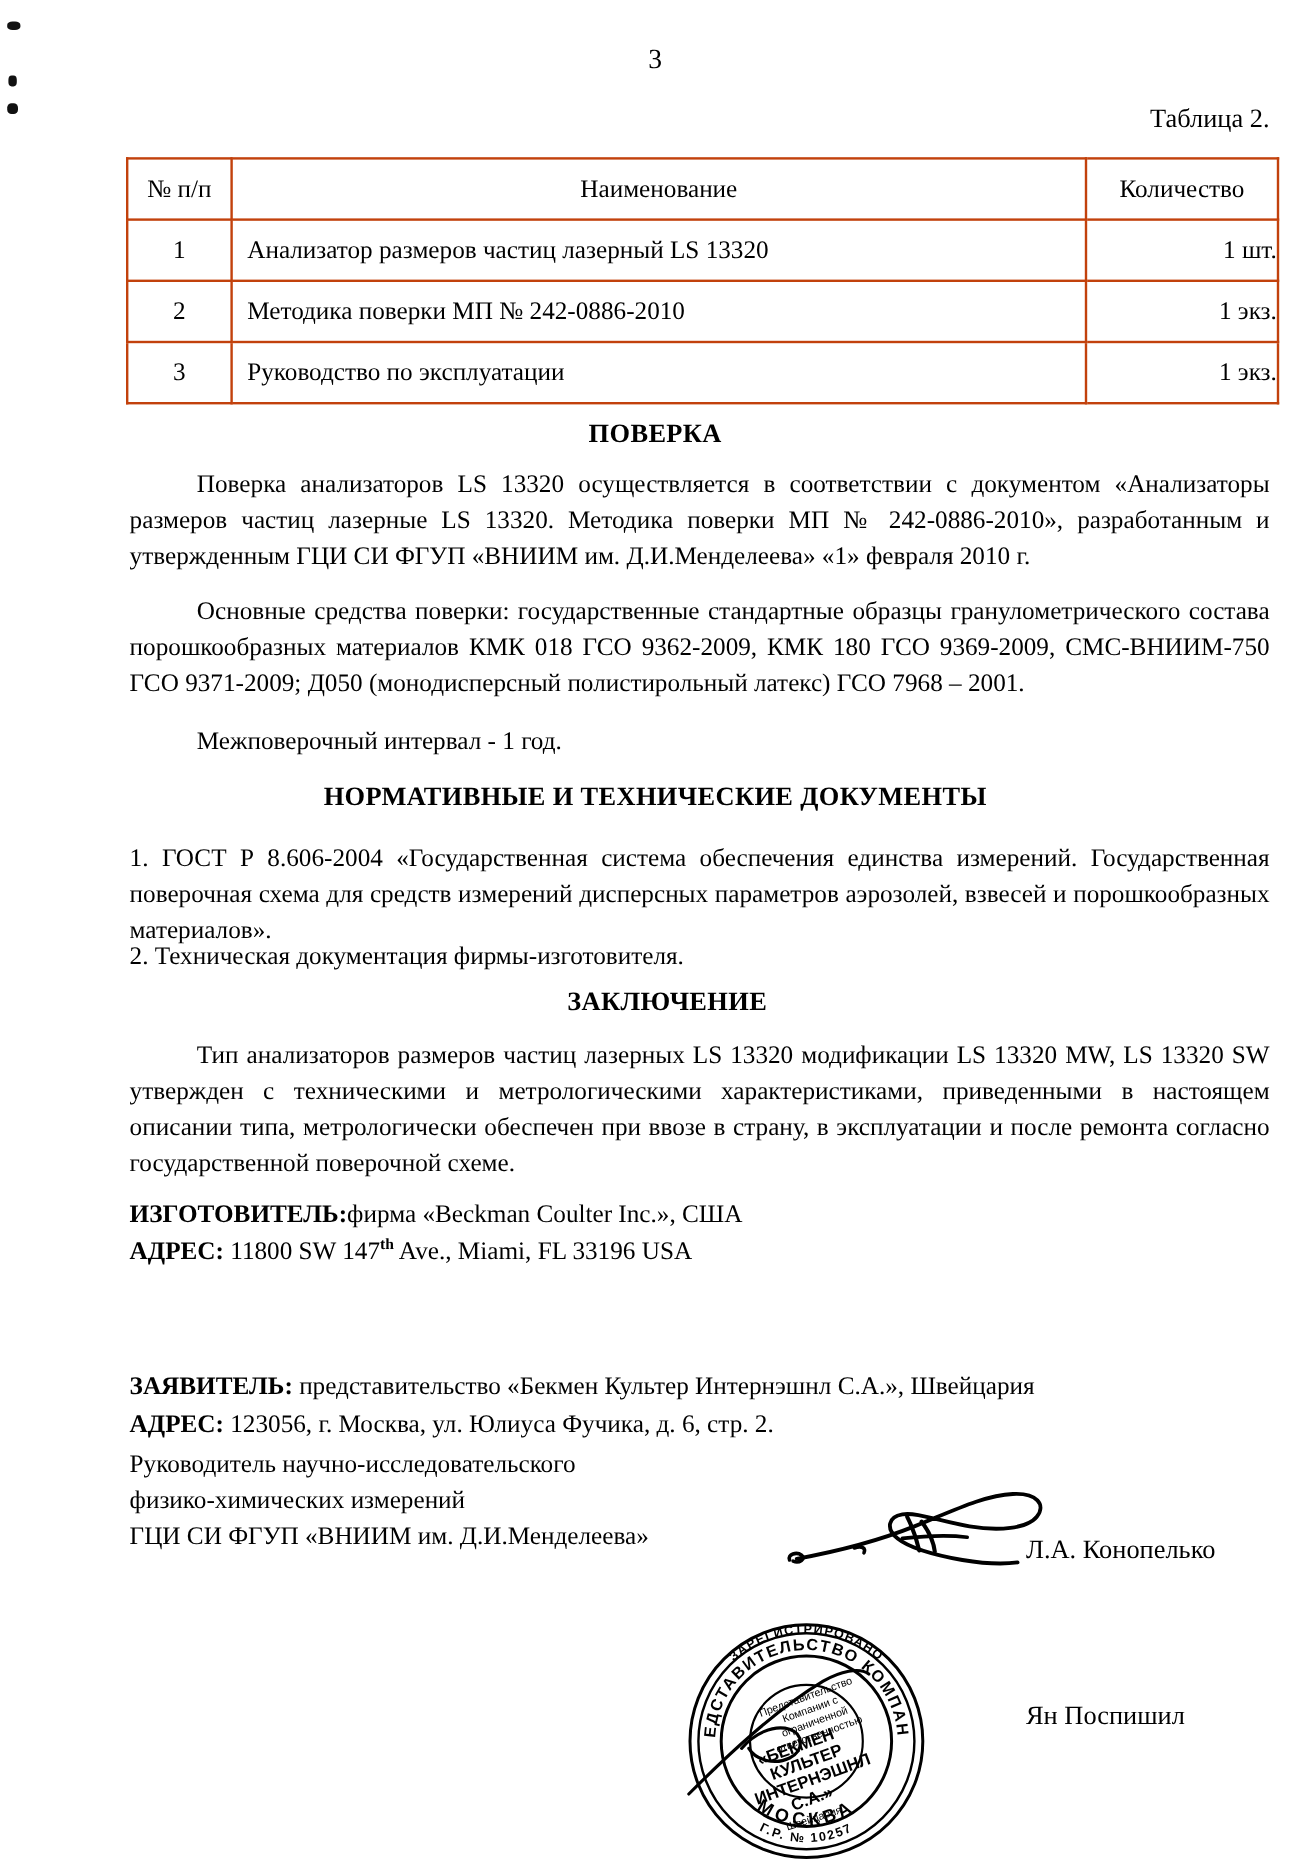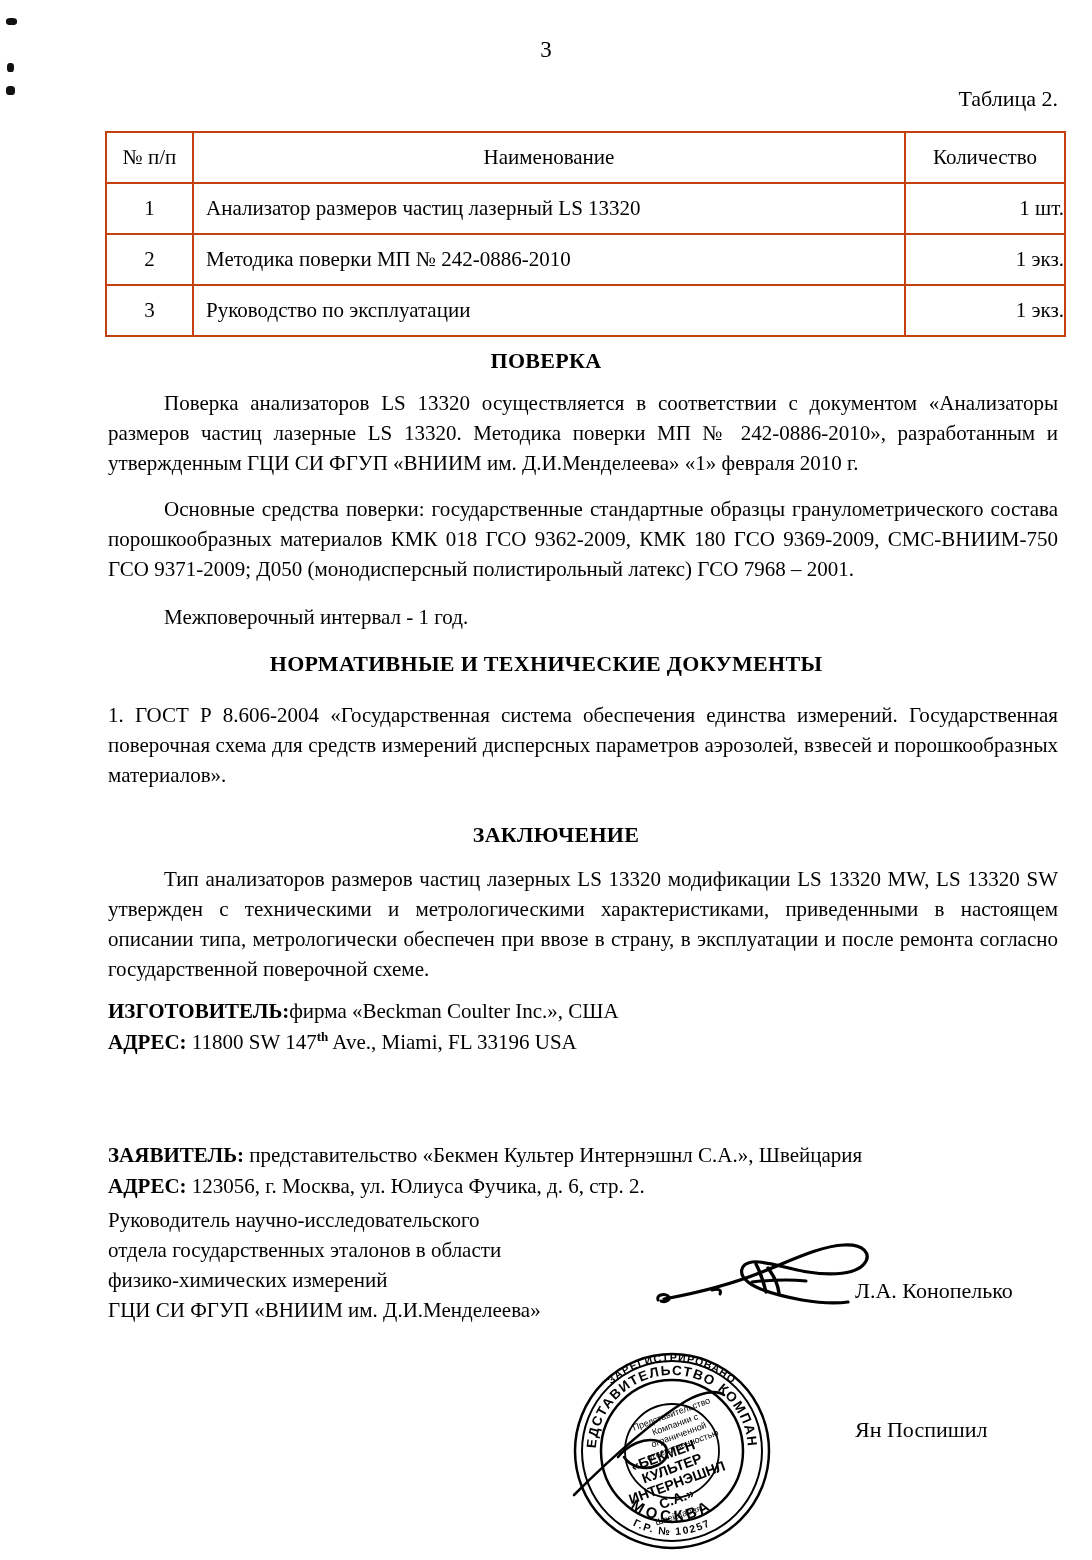--- a/index.html
+++ b/index.html
@@ -225,38 +225,38 @@
   <div class="para" id="p-poverka1"><span class="indent"></span><span>Поверка анализаторов LS 13320 осуществляется в соответствии с документом «Анализаторы размеров частиц лазерные LS 13320. Методика поверки МП № 242-0886-2010», разработанным и утвержденным ГЦИ СИ ФГУП «ВНИИМ им. Д.И.Менделеева» «1» февраля 2010 г.</span></div>
 
   <div class="para" id="p-poverka2"><span class="indent"></span><span>Основные средства поверки: государственные стандартные образцы гранулометрического состава порошкообразных материалов КМК 018 ГСО 9362-2009, КМК 180 ГСО 9369-2009, СМС-ВНИИМ-750 ГСО 9371-2009; Д050 (монодисперсный полистирольный латекс) ГСО 7968 – 2001.</span></div>
 
   <div class="para noj" id="p-interval"><span class="indent"></span><span>Межповерочный интервал - 1 год.</span></div>
 
   <div class="section-heading" id="h-normdocs">НОРМАТИВНЫЕ И ТЕХНИЧЕСКИЕ ДОКУМЕНТЫ</div>
 
   <div class="para" id="p-norm1">1. ГОСТ Р 8.606-2004 «Государственная система обеспечения единства измерений. Государственная поверочная схема для средств измерений дисперсных параметров аэрозолей, взвесей и порошкообразных материалов».</div>
 
+  <div class="para noj" id="p-norm2">2.  Техническая документация фирмы-изготовителя.</div>
 
   <div class="section-heading" id="h-zakl">ЗАКЛЮЧЕНИЕ</div>
 
   <div class="para" id="p-zakl"><span class="indent"></span><span>Тип анализаторов размеров частиц лазерных LS 13320 модификации LS 13320 MW, LS 13320 SW утвержден с техническими и метрологическими характеристиками, приведенными в настоящем описании типа, метрологически обеспечен при ввозе в страну, в эксплуатации и после ремонта согласно государственной поверочной схеме.</span></div>
 
   <div class="kv-block" id="b-manufacturer">
     <div><span class="kv-label">ИЗГОТОВИТЕЛЬ:</span><span>фирма  «Beckman Coulter Inc.», США</span></div>
     <div><span class="kv-label">АДРЕС:</span> <span>11800 SW 147</span><span class="sup">th</span><span> Ave., Miami, FL 33196 USA</span></div>
   </div>
 
   <div class="kv-block" id="b-applicant">
     <div><span class="kv-label">ЗАЯВИТЕЛЬ:</span> <span>представительство «Бекмен Культер Интернэшнл С.А.», Швейцария</span></div>
     <div><span class="kv-label">АДРЕС:</span> <span>123056,  г. Москва, ул. Юлиуса Фучика, д. 6, стр. 2.</span></div>
   </div>
 
   <div id="sig-block-1">
     <div>Руководитель научно-исследовательского</div>
-    <div>отдела государственных эталонов в области</div>
     <div>физико-химических измерений</div>
     <div>ГЦИ СИ ФГУП «ВНИИМ им. Д.И.Менделеева»</div>
   </div>
 
   <div id="signature-mark">
     <svg viewBox="0 0 260 80" width="260" height="80" xmlns="http://www.w3.org/2000/svg">
       <g fill="none" stroke="#000" stroke-linecap="round" stroke-linejoin="round">
         <path d="M6 62 C4 57, 12 55, 16 58 C20 61, 14 65, 9 63" stroke-width="3"></path>
         <path d="M12 61 C45 55, 80 46, 110 34 C140 22, 168 8, 192 7
                  C212 6, 220 16, 212 26 C204 36, 180 38, 156 34

